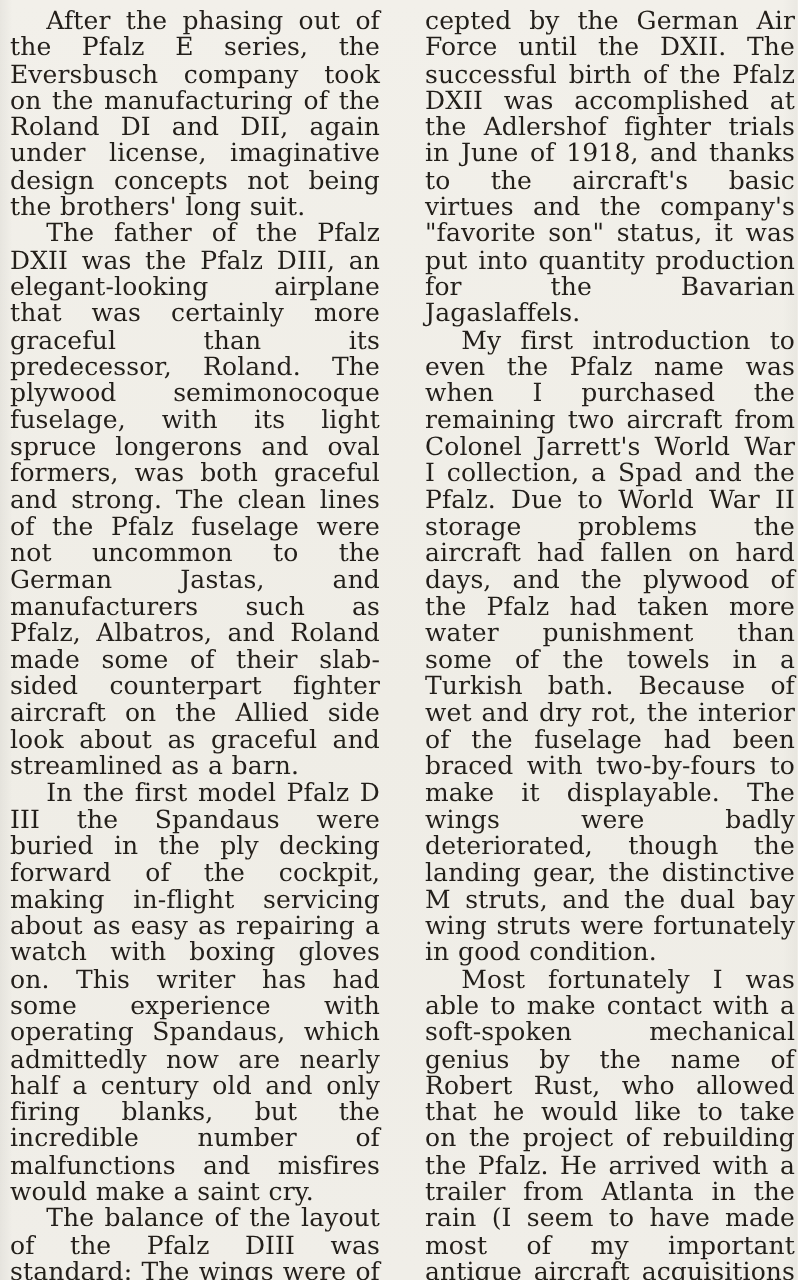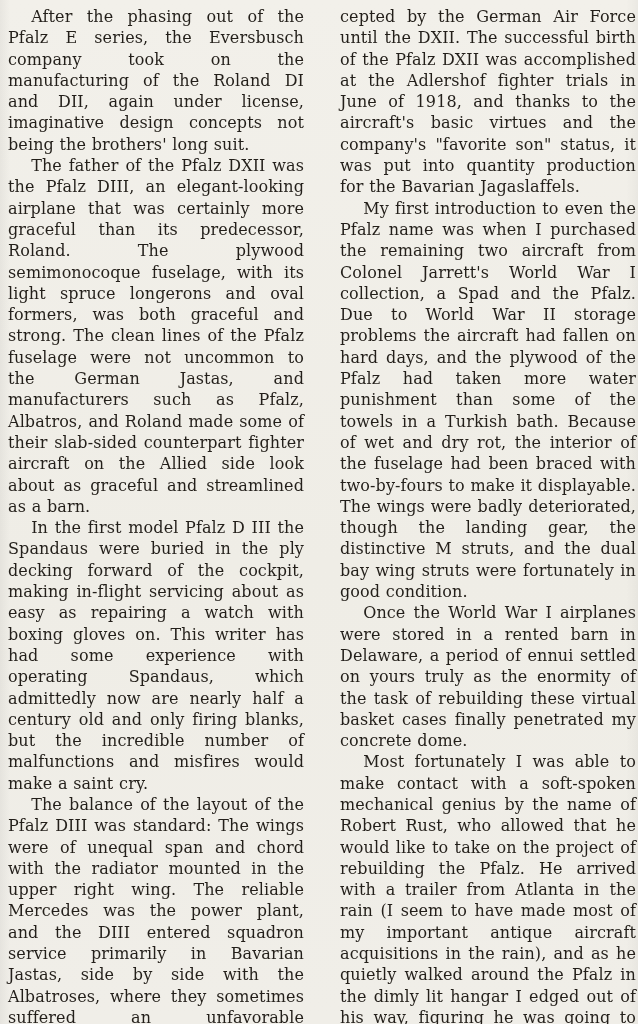--- a/index.html
+++ b/index.html
@@ -25,21 +25,21 @@
       linear-gradient(90deg, rgba(0,0,0,0.045) 0px, rgba(0,0,0,0) 10px),
       linear-gradient(270deg, rgba(0,0,0,0.03) 0px, rgba(0,0,0,0) 12px),
       linear-gradient(180deg, #f2f0ea 0%, #efedE6 55%, #f0eee8 100%);
   }
   .col {
     flex: 0 0 296px;
     width: 296px;
   }
   .col p {
     margin: 0;
-    font-size: 16px;
+    font-size: 20px;
     line-height: 21.3px;
     text-align: justify;
     text-indent: 1.45em;
     letter-spacing: 0.1px;
     word-spacing: 0.5px;
     hyphens: auto;
     -webkit-hyphens: auto;
   }
   .col p.continuation {
     text-indent: 0;
@@ -52,16 +52,15 @@
   <div class="col">
     <p>After the phasing out of the Pfalz E series, the Eversbusch company took on the manufacturing of the Roland DI and DII, again under license, imaginative design concepts not being the brothers' long suit.</p>
     <p>The father of the Pfalz DXII was the Pfalz DIII, an elegant-looking airplane that was certainly more graceful than its predecessor, Roland. The plywood semimonocoque fuselage, with its light spruce longerons and oval formers, was both graceful and strong. The clean lines of the Pfalz fuselage were not uncommon to the German Jastas, and manufacturers such as Pfalz, Albatros, and Roland made some of their slab-sided counterpart fighter aircraft on the Allied side look about as graceful and streamlined as a barn.</p>
     <p>In the first model Pfalz D III the Spandaus were buried in the ply decking forward of the cockpit, making in-flight servicing about as easy as repairing a watch with boxing gloves on. This writer has had some experience with operating Spandaus, which admittedly now are nearly half a century old and only firing blanks, but the incredible number of malfunctions and misfires would make a saint cry.</p>
     <p>The balance of the layout of the Pfalz DIII was standard: The wings were of unequal span and chord with the radiator mounted in the upper right wing. The reliable Mercedes was the power plant, and the DIII entered squadron service primarily in Bavarian Jastas, side by side with the Albatroses, where they sometimes suffered an unfavorable comparison.</p>
 
   </div>
   <div class="col">
     <p class="continuation">cepted by the German Air Force until the DXII. The successful birth of the Pfalz DXII was accomplished at the Adlershof fighter trials in June of 1918, and thanks to the aircraft's basic virtues and the company's "favorite son" status, it was put into quantity production for the Bavarian Jagaslaffels.</p>
     <p>My first introduction to even the Pfalz name was when I purchased the remaining two aircraft from Colonel Jarrett's World War I collection, a Spad and the Pfalz. Due to World War II storage problems the aircraft had fallen on hard days, and the plywood of the Pfalz had taken more water punishment than some of the towels in a Turkish bath. Because of wet and dry rot, the interior of the fuselage had been braced with two-by-fours to make it displayable. The wings were badly deteriorated, though the landing gear, the distinctive M struts, and the dual bay wing struts were fortunately in good condition.</p>
-    <p>Once the World War I airplanes were stored in a rented barn in Delaware, a period of ennui settled on yours truly as the enormity of the task of rebuilding these virtual basket cases finally penetrated my concrete dome.</p>
     <p>Most fortunately I was able to make contact with a soft-spoken mechanical genius by the name of Robert Rust, who allowed that he would like to take on the project of rebuilding the Pfalz. He arrived with a trailer from Atlanta in the rain (I seem to have made most of my important antique aircraft acquisitions in the rain), and as he quietly walked around the Pfalz in the dimly lit hangar I edged out of his way, figuring he was going to make a dash for his car and take off like a three-time winner at Indianapolis. "Well," he said, "it's bad, but not hopeless."</p>
   </div>
 </div>
 
 </body></html>

